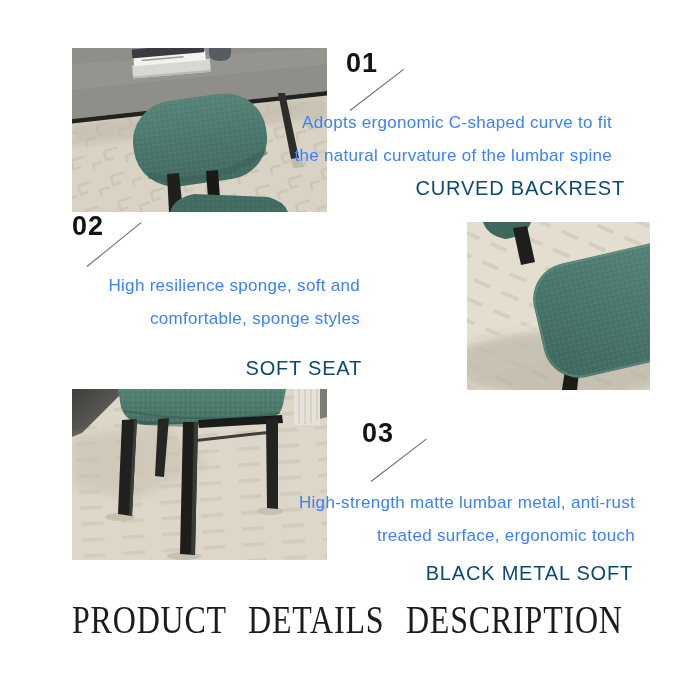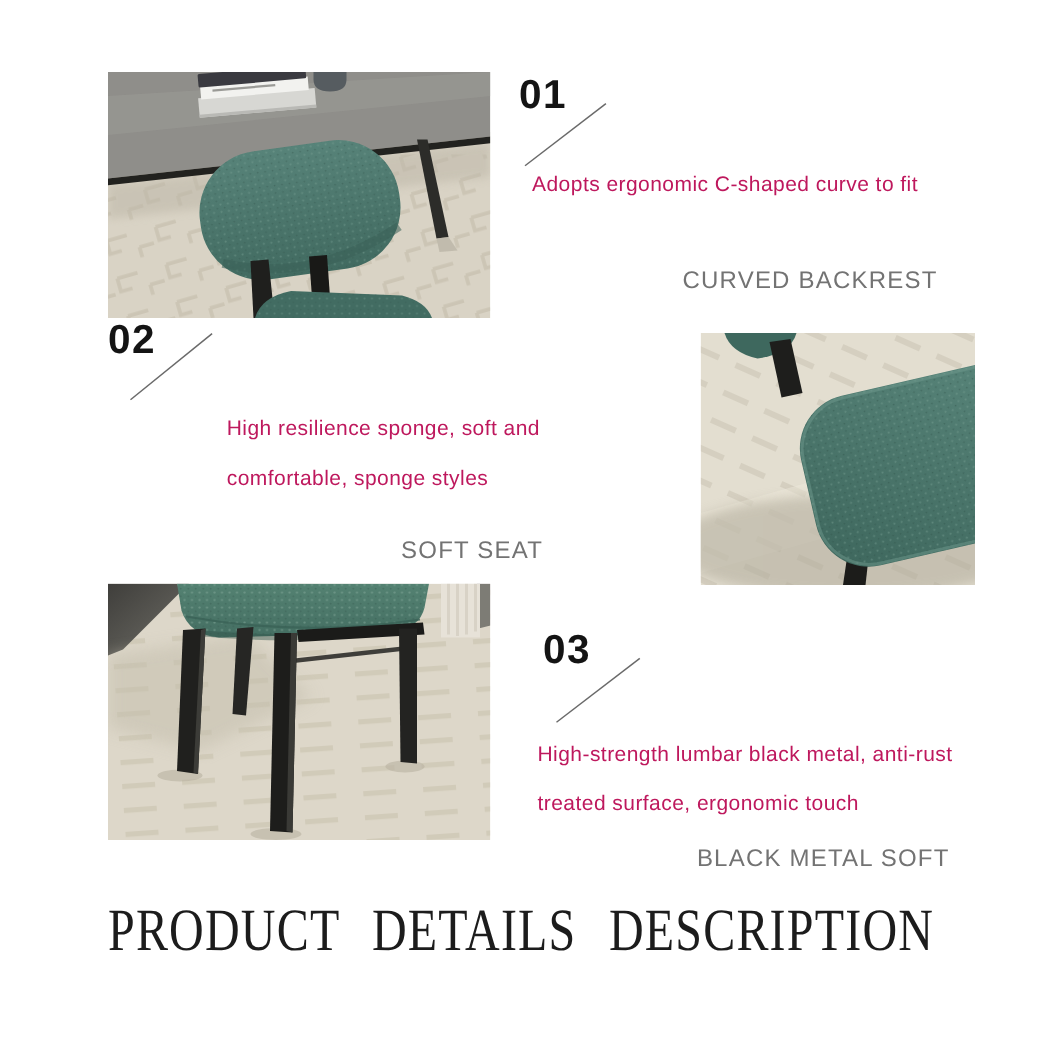--- a/index.html
+++ b/index.html
@@ -22,29 +22,29 @@
   .n3{left:312px;top:420px;}
 
   .connector{
     position:absolute;height:1px;background:#6a6a6a;transform-origin:0 50%;
   }
   .c1{left:300px;top:110px;width:68px;transform:rotate(-37.5deg);}
   .c2{left:37px;top:266px;width:70px;transform:rotate(-39deg);}
   .c3{left:321px;top:481px;width:70px;transform:rotate(-37.5deg);}
 
   .desc{
-    position:absolute;text-align:left;font-size:14px;line-height:33px;
-    color:#be185d;letter-spacing:0.3px;white-space:nowrap;
+    position:absolute;text-align:right;font-size:17px;line-height:33px;
+    color:#3b82f6;letter-spacing:0.3px;white-space:nowrap;
   }
   .d1{right:38px;top:106px;}
   .d2{right:290px;top:269px;}
   .d3{right:15px;top:486px;}
 
   .label{
-    position:absolute;font-size:16px;line-height:16px;color:#737373;
+    position:absolute;font-size:20px;line-height:16px;color:#0c4a6e;
     letter-spacing:0.8px;white-space:nowrap;
   }
   .l1{right:25px;top:180px;}
   .l2{right:288px;top:360px;}
   .l3{right:17px;top:565px;}
 
   .footer-title{
     position:absolute;left:22px;top:600px;margin:0;
     font-family:"Liberation Serif",serif;font-weight:400;
     font-size:40px;line-height:40px;color:#1c1c1c;
@@ -100,20 +100,21 @@
       <polygon points="134,123 146,122 149,164 137,164" fill="#191917"></polygon>
       <path d="M98,164 Q102,150 122,146 L196,149 Q212,153 216,164 Z" fill="#426c62"></path>
       <path d="M98,164 Q102,150 122,146 L196,149 Q212,153 216,164 Z" fill="url(#g1-dots)" opacity="0.35"></path>
     </svg>
   </figure>
 
   <div class="num n1">01</div>
   <div class="connector c1"></div>
   <div class="desc d1">
     <div>Adopts ergonomic C-shaped curve to fit</div>
+    <div>the natural curvature of the lumbar spine</div>
   </div>
   <div class="label l1">CURVED BACKREST</div>
 
   <div class="num n2">02</div>
   <div class="connector c2"></div>
   <div class="desc d2">
     <div>High resilience sponge, soft and</div>
     <div>comfortable, sponge styles</div>
   </div>
   <div class="label l2">SOFT SEAT</div>
@@ -197,20 +198,20 @@
       <polygon points="111,33 126,33 123,166 108,165" fill="#1d1d1b"></polygon>
       <polygon points="194,30 206,30 206,120 195,119" fill="#232321"></polygon>
       <polygon points="62,31 65,30 60,127 57,126" fill="#3c3c38"></polygon>
       <polygon points="122,33 126,33 123,166 119,165" fill="#3a3a36"></polygon>
     </svg>
   </figure>
 
   <div class="num n3">03</div>
   <div class="connector c3"></div>
   <div class="desc d3">
-    <div>High-strength lumbar black metal, anti-rust</div>
+    <div>High-strength matte lumbar metal, anti-rust</div>
     <div>treated surface, ergonomic touch</div>
   </div>
   <div class="label l3">BLACK METAL SOFT</div>
 
   <h1 class="footer-title">PRODUCT DETAILS DESCRIPTION</h1>
 
 </div>
 
 </body></html>

